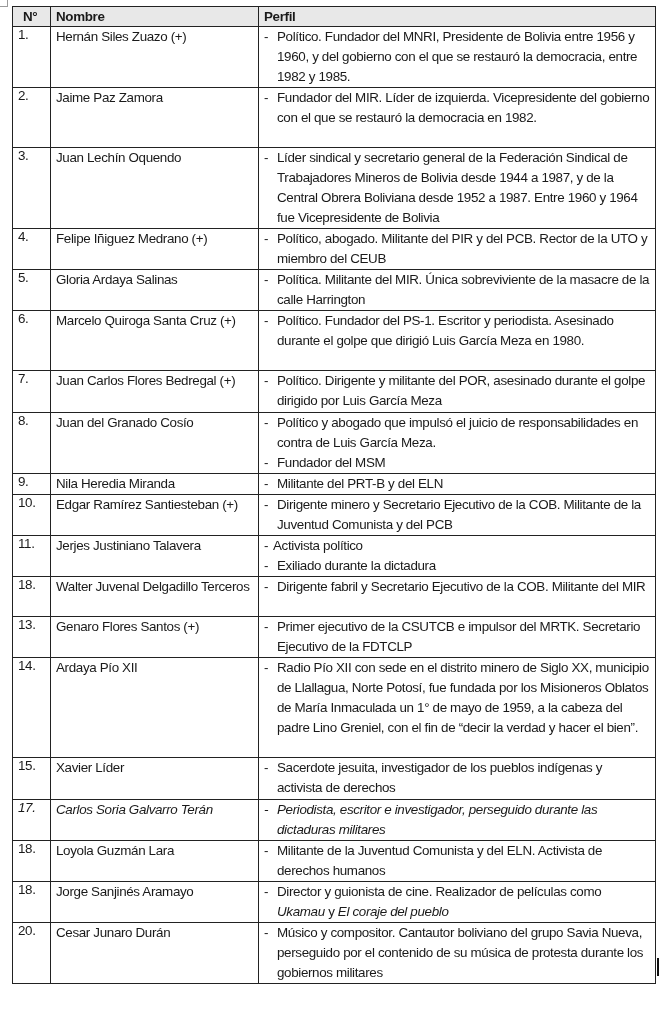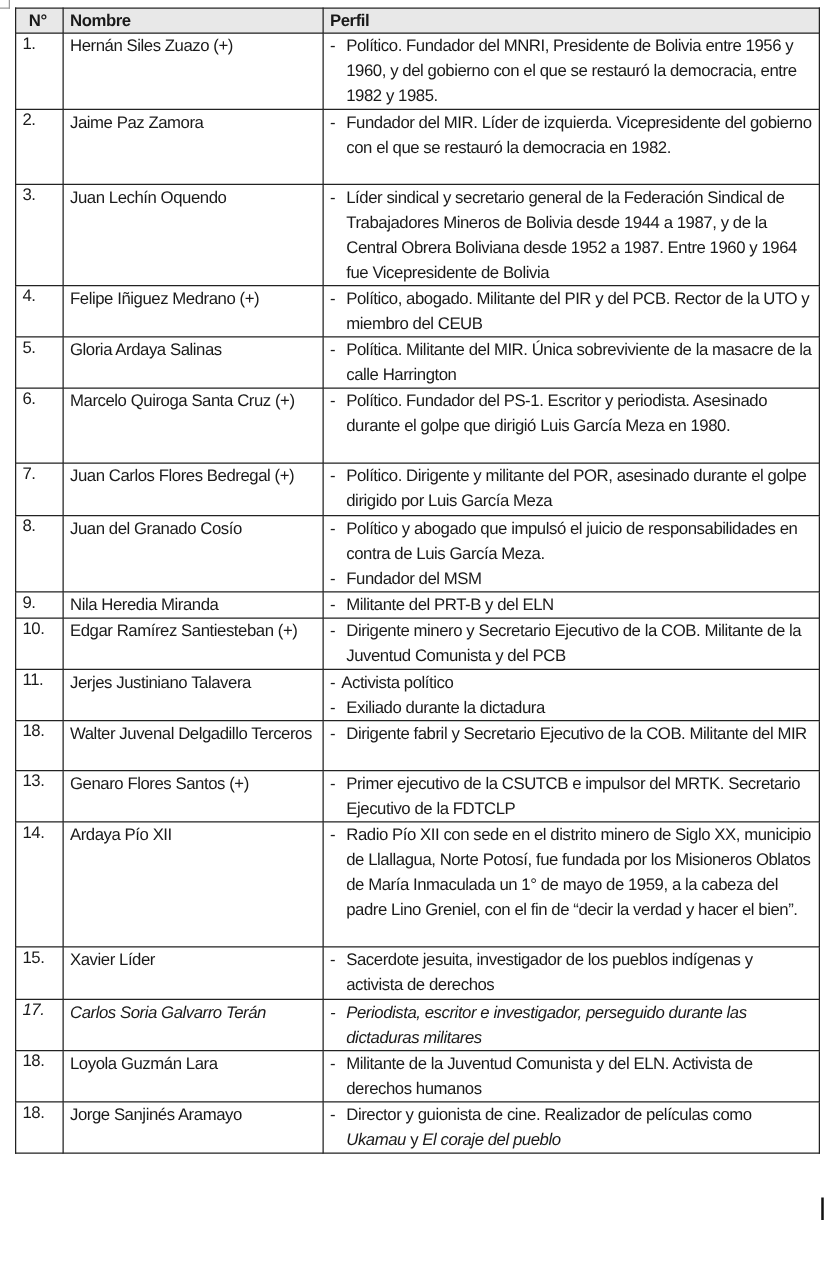--- a/index.html
+++ b/index.html
@@ -226,16 +226,26 @@
       <tr style="height: 40px;">
         <td class="num">18.</td>
         <td class="name">Jorge Sanjinés Aramayo</td>
         <td class="profile">
           <div class="bullet">
             <span class="dash">-</span>
             <span class="txt"><span>Director y guionista de cine. Realizador de películas como </span><em>Ukamau</em><span> y </span><em>El coraje del pueblo</em></span>
           </div>
         </td>
       </tr>
+      <tr style="height: 60px;">
+        <td class="num">20.</td>
+        <td class="name">Cesar Junaro Durán</td>
+        <td class="profile">
+          <div class="bullet">
+            <span class="dash">-</span>
+            <span class="txt">Músico y compositor. Cantautor boliviano del grupo Savia Nueva, perseguido por el contenido de su música de protesta durante los gobiernos militares</span>
+          </div>
+        </td>
+      </tr>
     </tbody>
 </table>
 
 <div class="margin-mark"></div>
 
 </body></html>

